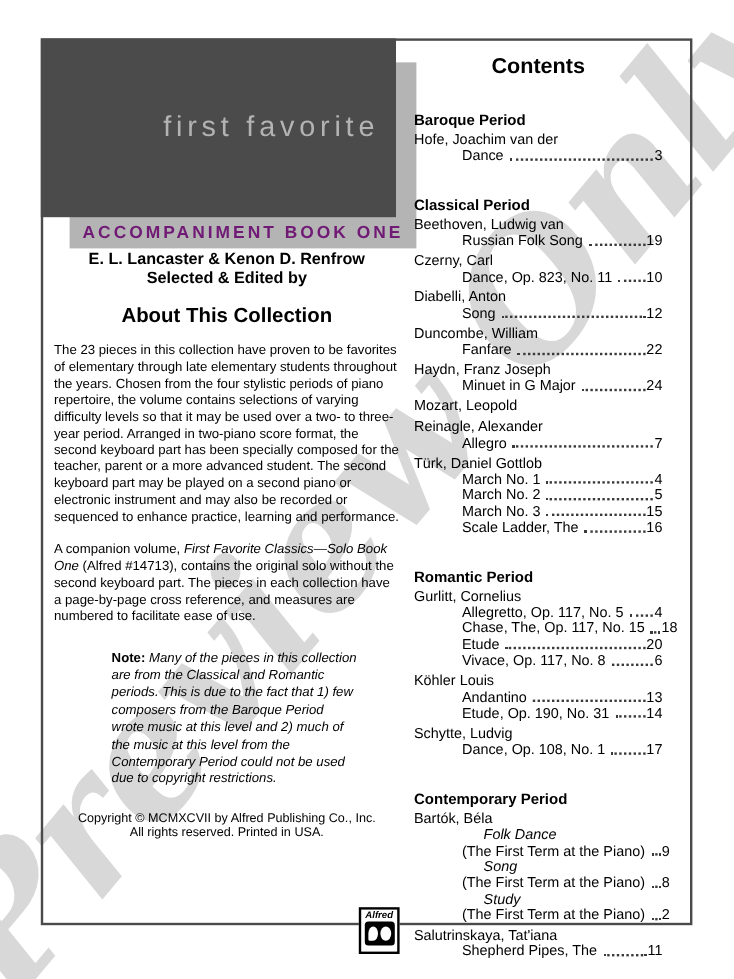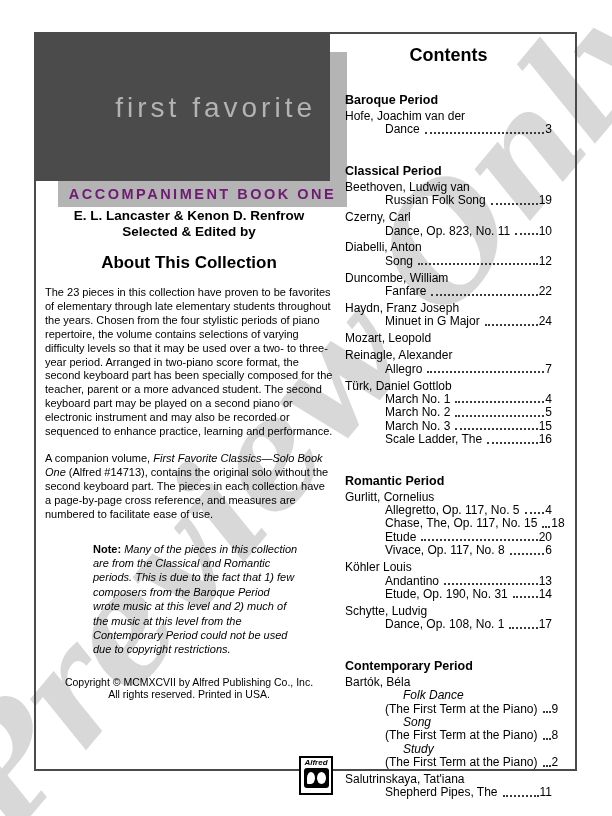--- a/index.html
+++ b/index.html
@@ -19,21 +19,21 @@
     border:2px solid var(--frame,#4a4a4a);box-sizing:border-box;z-index:1;
   }
 
   .gray-box{position:absolute;left:58px;top:52px;width:289px;height:155px;
     background:var(--gray_bar,#b4b4b4);z-index:2;}
   .banner-text{position:absolute;bottom:5px;left:0;right:0;text-align:center;
     color:#701a75;font-weight:bold;font-size:14.5px;letter-spacing:2.5px;white-space:nowrap;}
 
   .dark-box{position:absolute;left:34px;top:32px;width:296px;height:149px;
     background:var(--dark_box,#4b4b4b);z-index:3;}
-  .title-text{position:absolute;right:14px;top:60px;font-size:28px;
+  .title-text{position:absolute;right:14px;top:60px;font-size:24px;
     letter-spacing:4px;color:#b3b3b3;white-space:nowrap;font-weight:normal;}
 
   .left-col{position:absolute;left:45px;top:208px;width:288px;z-index:4;}
   .credit{text-align:center;font-weight:bold;font-size:13.5px;line-height:16px;}
   .about-heading{text-align:center;font-weight:bold;font-size:17px;margin-top:13px;}
   .para{font-size:11px;line-height:13.9px;margin-top:13px;}
   .para .it{font-style:italic;}
   .note{margin:20px 0 0 48px;width:206px;font-size:11px;line-height:14.4px;font-style:italic;}
   .note .note-label{font-weight:bold;font-style:normal;}
   .copyright{margin-top:19px;text-align:center;font-size:10.5px;line-height:12.5px;}

